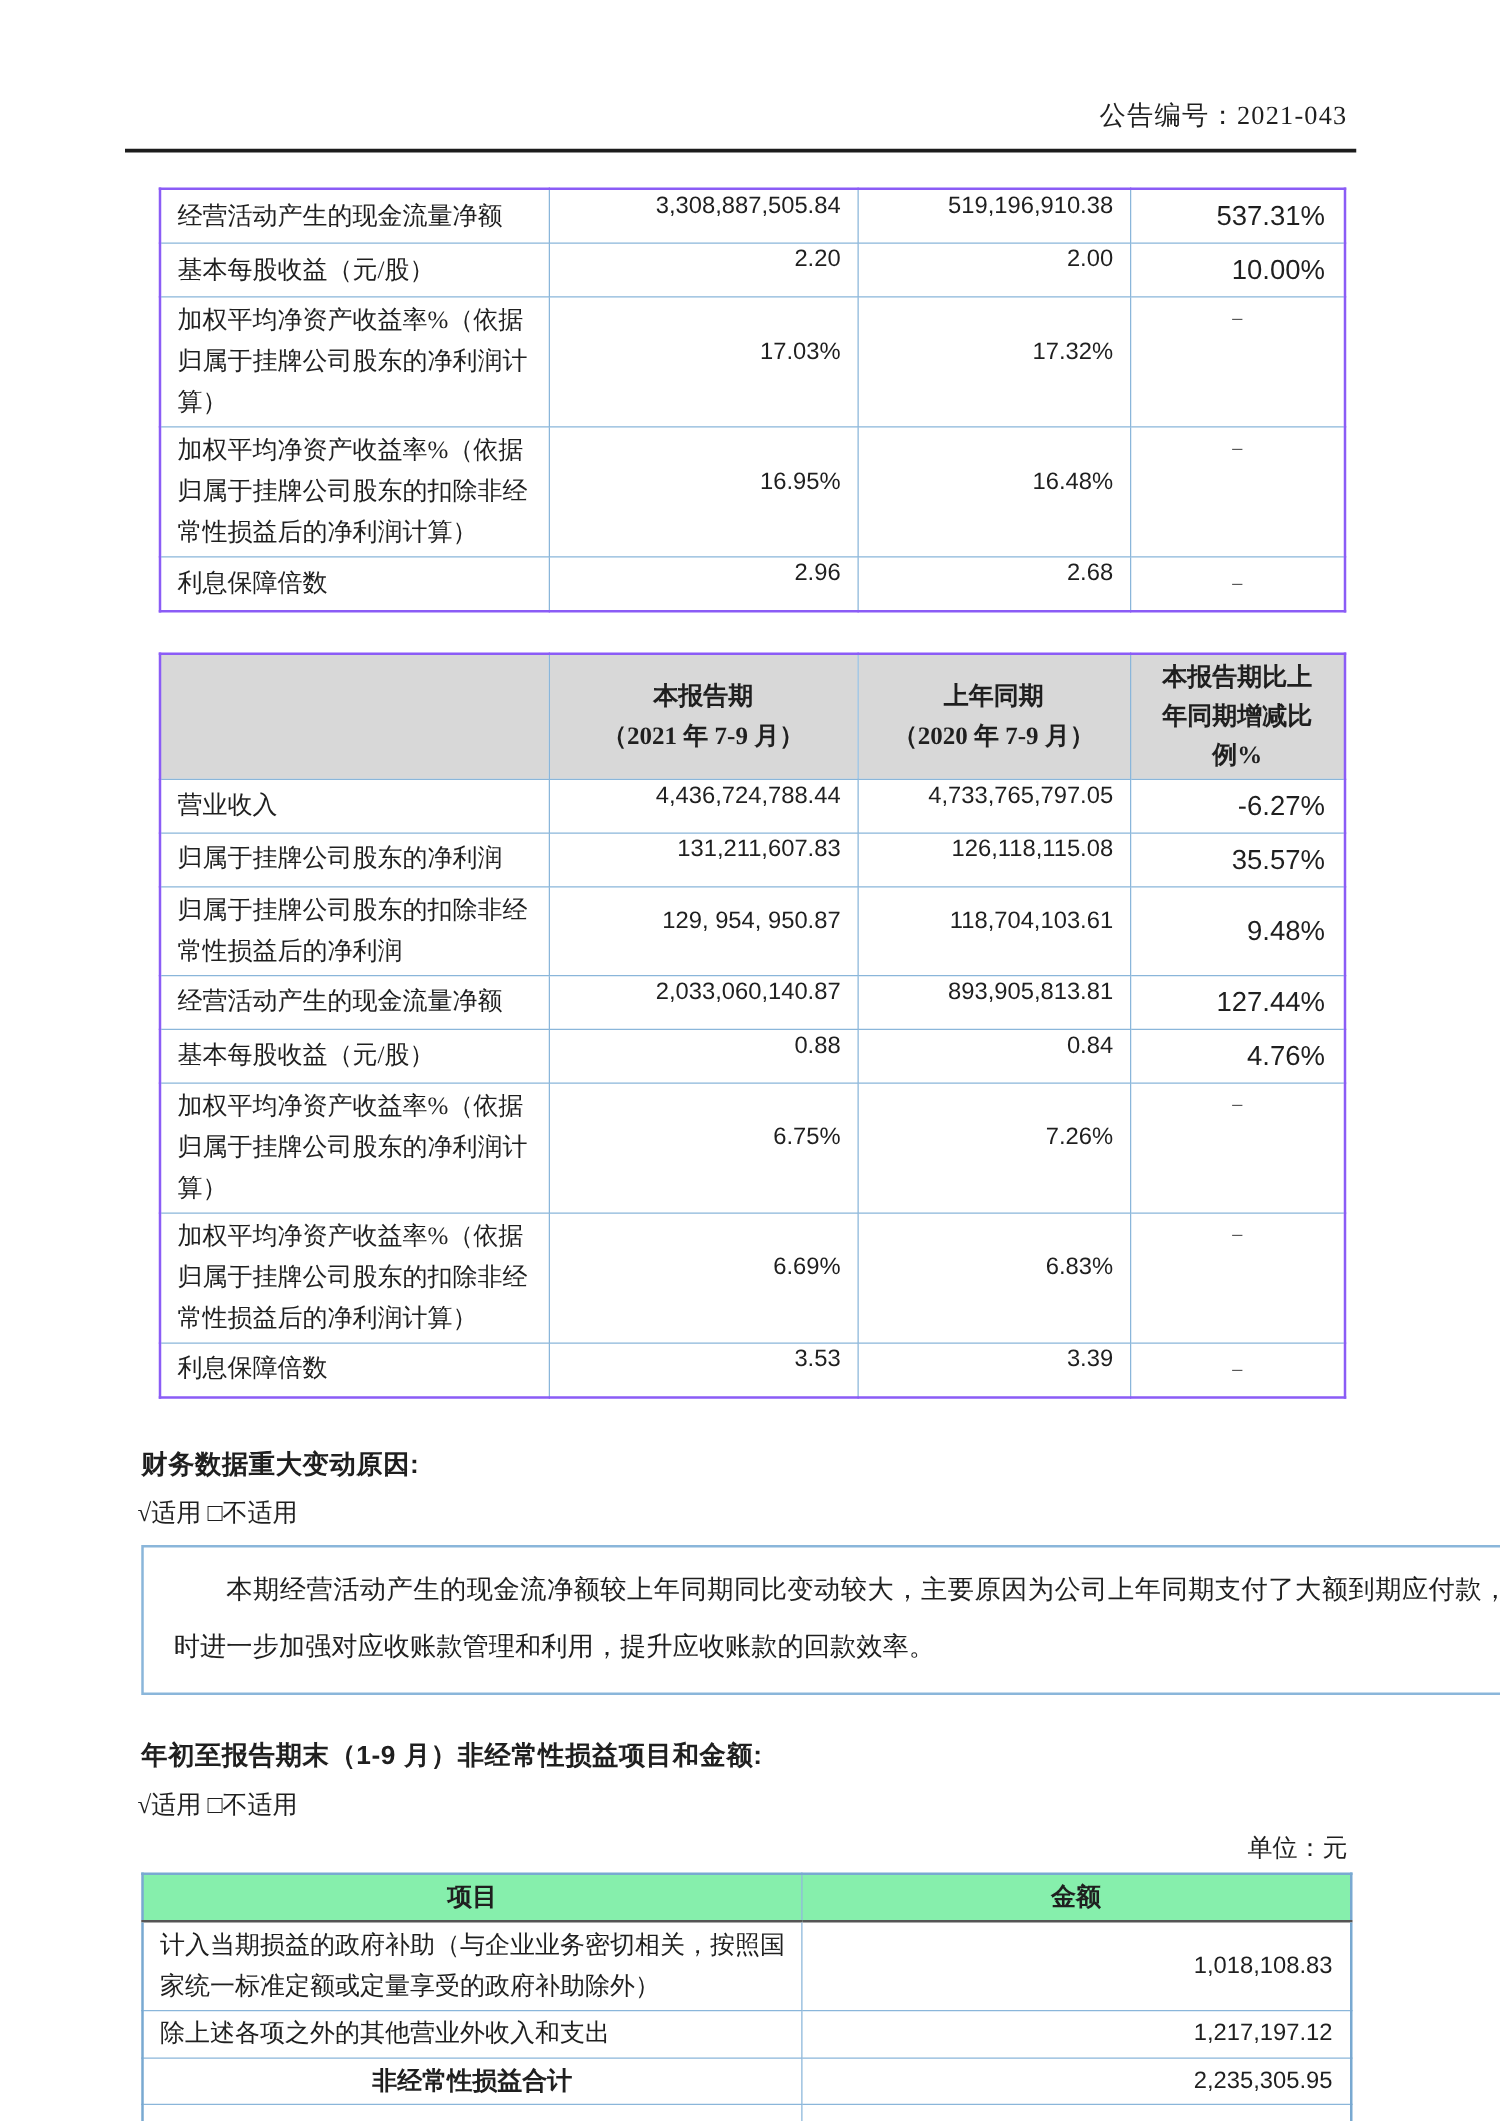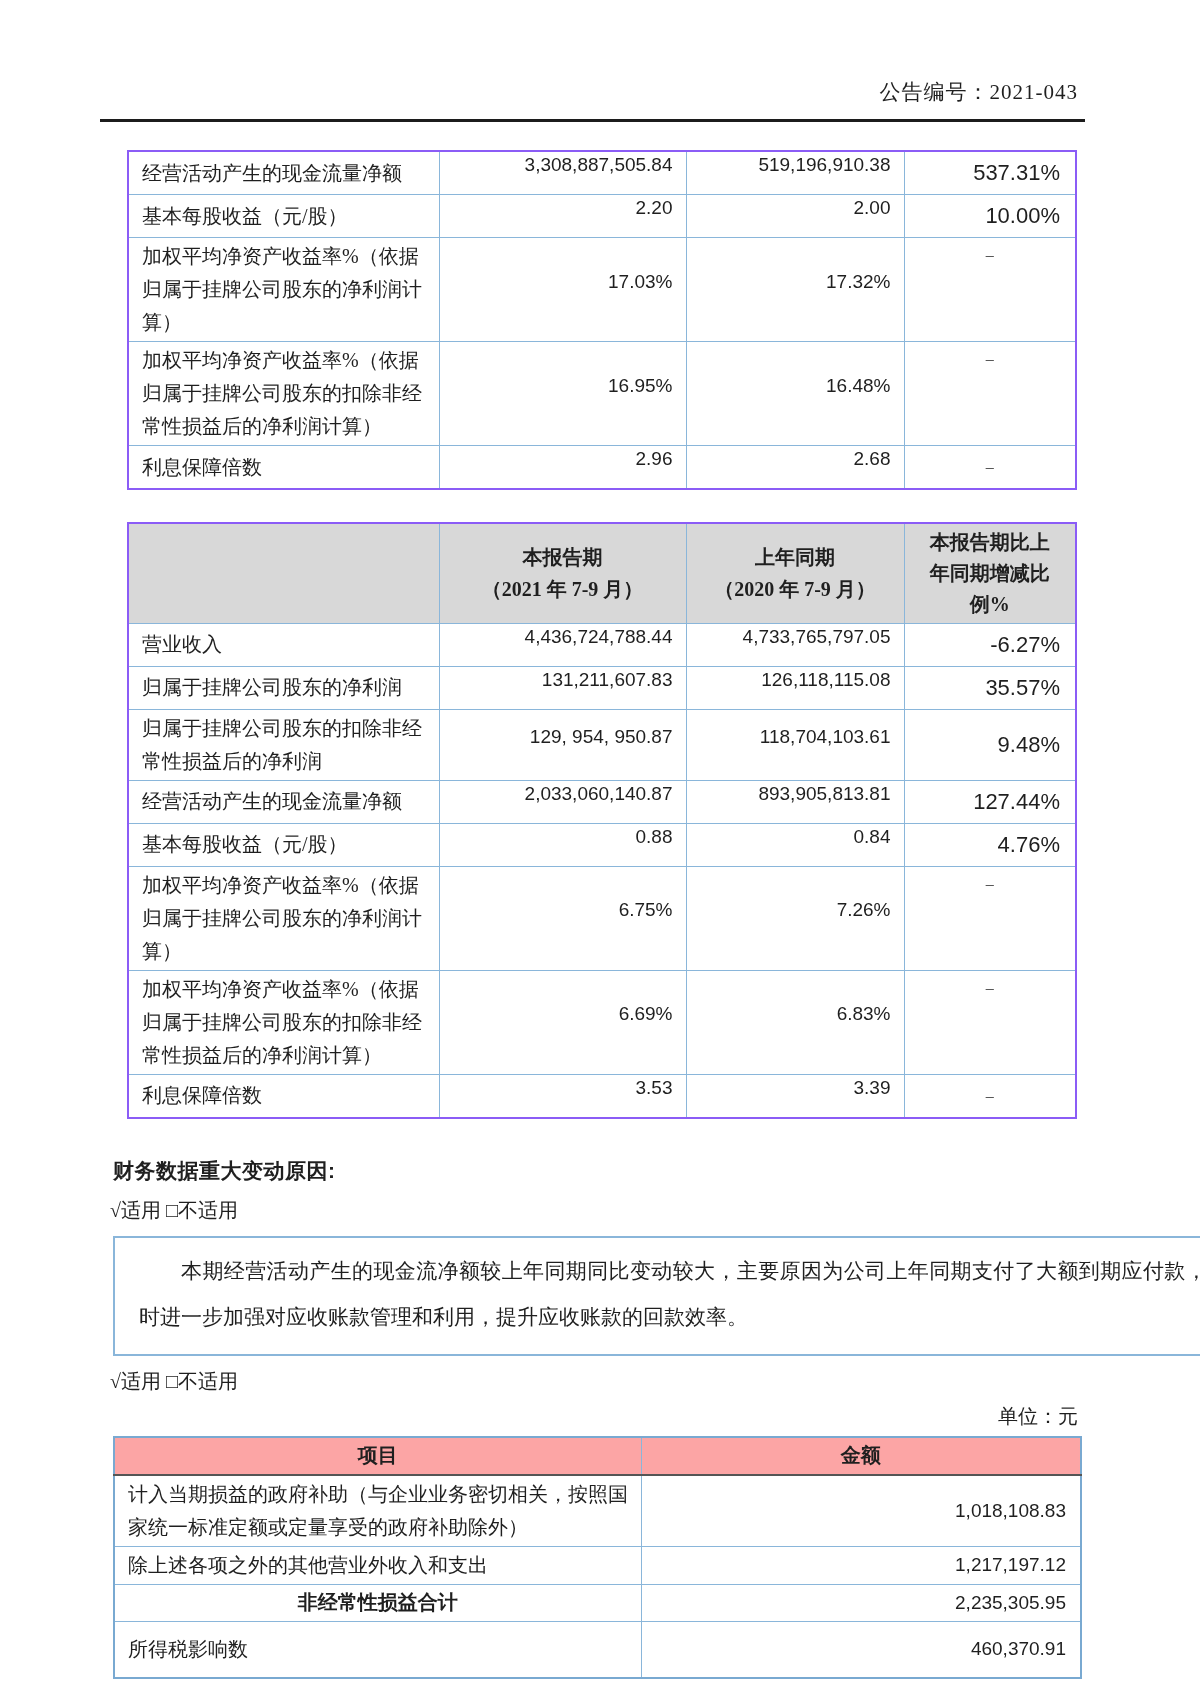--- a/index.html
+++ b/index.html
@@ -113,21 +113,21 @@
   .items-table {
     margin:6px 0 0 113px;
     width:967px;
     border:2px solid #79a9d1;
   }
   .items-table td {
     border:1px solid #8ab6da;
     vertical-align:middle;
   }
   .items-table thead td {
-    background:#fca5a5;
+    background:#86efac;
     font-weight:bold;
     font-size:20px;
     text-align:center;
     border-bottom:2px solid #555;
   }
   .items-table td.item {
     font-size:20px;
     line-height:33px;
     padding:2px 10px 2px 13px;
   }
@@ -259,20 +259,21 @@
         <td class="num">3.39</td>
         <td class="dash">–</td>
       </tr>
     </tbody>
   </table>
 
   <div class="section-heading">财务数据重大变动原因:</div>
   <div class="applicability">√适用  □不适用</div>
   <div class="explain-box">本期经营活动产生的现金流净额较上年同期同比变动较大，主要原因为公司上年同期支付了大额到期应付款，同时进一步加强对应收账款管理和利用，提升应收账款的回款效率。</div>
 
+  <div class="section-heading second">年初至报告期末（1-9 月）非经常性损益项目和金额:</div>
   <div class="applicability">√适用  □不适用</div>
   <div class="unit-line">单位：元</div>
 
   <table class="items-table">
     <colgroup>
         <col style="width:527px">
         <col style="width:440px">
       </colgroup>
     <thead>
       <tr class="h38">

